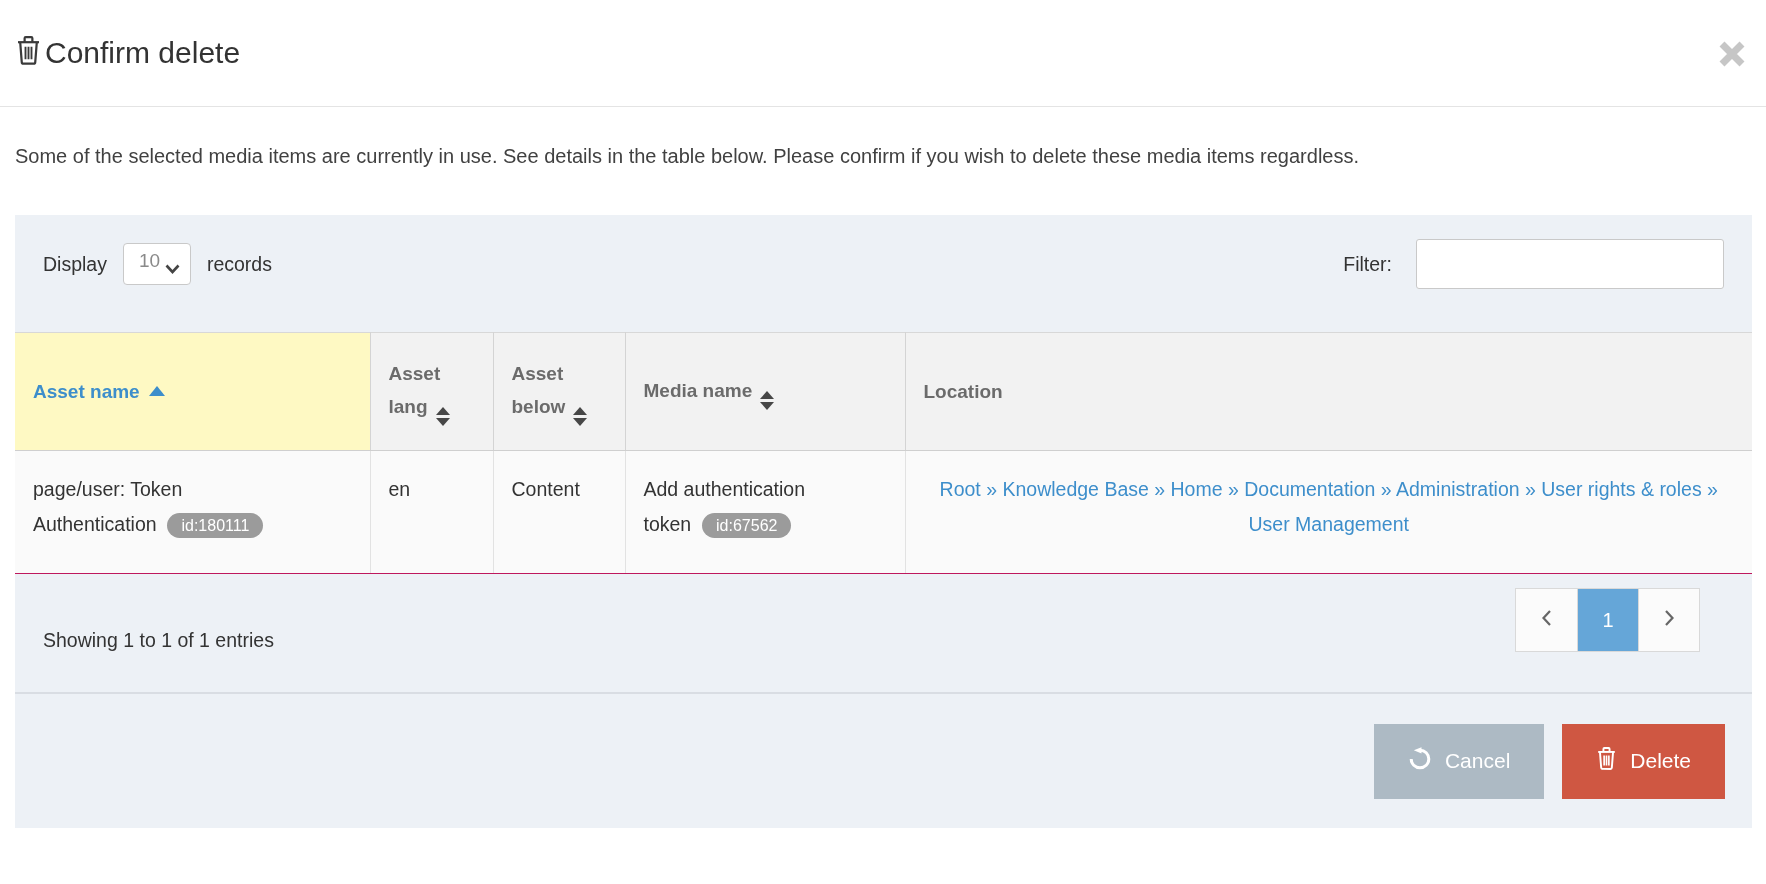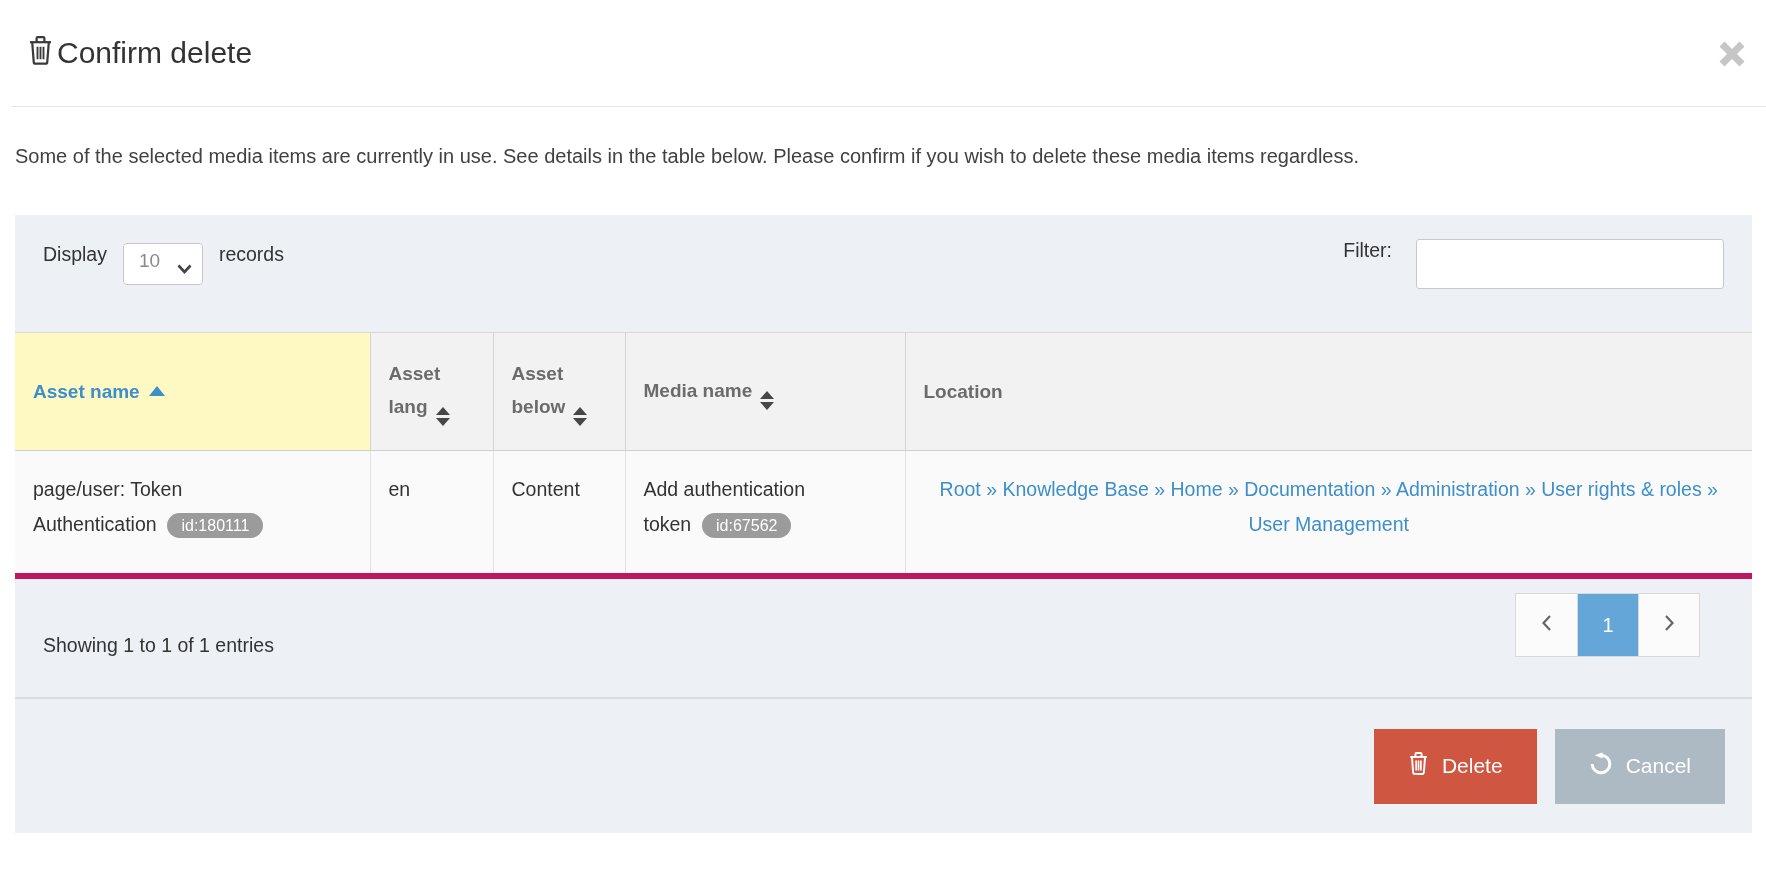--- a/index.html
+++ b/index.html
@@ -1,44 +1,44 @@
 <!DOCTYPE html>
 <html><head>
 <meta charset="utf-8">
 <style>
   * { margin:0; padding:0; box-sizing:border-box; }
   html,body { width:1766px; height:884px; background:#fff; font-family:"Liberation Sans","DejaVu Sans",sans-serif; color:#333; overflow:hidden; }
 
   
-  .modal-header { position:relative; height:107px; border-bottom:1px solid #e4e4e4; display:flex; align-items:center; padding:0 60px 0 15px;margin-left:12px; }
+  .modal-header { position:relative; height:107px; border-bottom:1px solid #e4e4e4; display:flex; align-items:center; padding:0 60px 0 15px; }
   .modal-title { font-size:30px; font-weight:400; color:#333; display:flex; align-items:center; }
   .title-trash { margin-right:3px; position:relative; top:1px; }
   .close-btn { position:absolute; right:16px; top:37px; width:36px; height:36px; background:none; border:none; cursor:pointer; display:flex; align-items:center; justify-content:center; }
 
   
   .modal-message { margin:33px 0 0 15px; width:1470px; font-size:20px; line-height:33px; color:#414141; }
 
   
   .panel { margin:42px 14px 0 15px; background:#edf1f6; padding:24px 28px 40px 28px; }
 
   .controls { display:flex; justify-content:space-between; align-items:center; height:50px; }
-  .controls-left, .controls-right { display:flex; align-items:flex-start; }
+  .controls-left, .controls-right { display:flex; align-items:center; }
   .ctrl-label { font-size:19.5px; color:#333; }
   .select-wrap { position:relative; margin:0 16px; }
-  .page-size { -webkit-appearance:none; appearance:none; width:80px; height:42px; border:1px solid #c9c9c9; border-radius:4px; background:#fff; color:#8a8a8a; font-size:19px; padding:0 28px 8px 15px; font-family:inherit; }
+  .page-size { -webkit-appearance:none; appearance:none; width:68px; height:42px; border:1px solid #c9c9c9; border-radius:4px; background:#fff; color:#8a8a8a; font-size:19px; padding:0 28px 8px 15px; font-family:inherit; }
   .select-chevron { position:absolute; right:11px; top:17px; pointer-events:none; }
   .filter-label { margin-right:24px; }
   .filter-input { width:308px; height:50px; border:1px solid #c9c9c9; border-radius:3px; font-size:19px; padding:0 12px; background:#fff; font-family:inherit; }
 
   
   table.media-table { border-collapse:collapse; table-layout:fixed; width:calc(100% + 56px); margin:43px -28px 0 -28px; }
   .media-table th { background:#f2f2f2; border-top:1px solid #d8d8d8; border-bottom:1px solid #cfcfcf; border-right:1px solid #d4d4d4; padding:24px 18px; font-size:19px; font-weight:bold; color:#6b6b6b; text-align:left; vertical-align:middle; line-height:33px; }
   .media-table th:last-child { border-right:none; }
   .media-table th.sorted { background:#fef9c3; color:#3d8ecb; }
-  .media-table td { background:#fafafa; border-right:1px solid #e2e2e2; border-bottom:6px solid #be185d; padding:21px 18px 30px 18px; font-size:19.5px; color:#333; vertical-align:top; line-height:35px;margin-top:13px; }
+  .media-table td { background:#fafafa; border-right:1px solid #e2e2e2; border-bottom:1px solid #be185d; padding:21px 18px 30px 18px; font-size:19.5px; color:#333; vertical-align:top; line-height:35px;margin-top:13px; }
   .media-table td:last-child { border-right:none; }
   td.location-cell { color:#3d8ecb;text-align:center; }
   .loc-link { color:#3d8ecb; text-decoration:none; }
 
   .sort-asc { display:inline-block; width:0; height:0; border-left:8px solid transparent; border-right:8px solid transparent; border-bottom:10px solid #3d8ecb; margin-left:9px; position:relative; top:-2px; }
   .sort-both { display:inline-flex; flex-direction:column; margin-left:8px; vertical-align:-2px; }
   .sort-both .tri-up { width:0; height:0; border-left:7px solid transparent; border-right:7px solid transparent; border-bottom:8px solid #474747; margin-bottom:3px; }
   .sort-both .tri-down { width:0; height:0; border-left:7px solid transparent; border-right:7px solid transparent; border-top:8px solid #474747; }
 
   .badge { background:#9b9b9b; color:#fff; font-size:16px; border-radius:15px; padding:4px 14px; white-space:nowrap; }
@@ -161,35 +161,35 @@
             <svg width="11" height="18" viewBox="0 0 11 18" fill="none">
                 <path d="M2 2 L8.5 9 L2 16" stroke="#666" stroke-width="2.2"></path>
               </svg>
           </span>
         </button>
       </div>
     </div>
   </div>
 
   <div class="modal-footer">
+    <button class="btn btn-cancel">
+      <span>
+        <svg width="24" height="24" viewBox="0 0 24 24">
+          <path d="M12 3.2 a 8.8 8.8 0 1 1 -8.8 8.8" fill="none" stroke="#fff" stroke-width="3"></path>
+          <path d="M13.5 0.2 L5.8 3.2 L13.5 6.6 Z" fill="#fff"></path>
+        </svg>
+      </span>
+      <span>Cancel</span>
+    </button>
     <button class="btn btn-delete">
       <span>
         <svg width="21" height="25" viewBox="0 0 24 28" fill="none" stroke="#fff" stroke-width="2.2">
           <path d="M2.5 6.5 h19"></path>
           <path d="M8.5 6.5 V3 a1 1 0 0 1 1-1 h5 a1 1 0 0 1 1 1 v3.5"></path>
           <path d="M4.5 6.5 l1.4 18 a1.5 1.5 0 0 0 1.5 1.4 h9.2 a1.5 1.5 0 0 0 1.5-1.4 l1.4-18"></path>
           <path d="M9.3 10.5 v11.5 M12 10.5 v11.5 M14.7 10.5 v11.5" stroke-width="1.9"></path>
         </svg>
       </span>
       <span>Delete</span>
     </button>
-    <button class="btn btn-cancel">
-      <span>
-        <svg width="24" height="24" viewBox="0 0 24 24">
-          <path d="M12 3.2 a 8.8 8.8 0 1 1 -8.8 8.8" fill="none" stroke="#fff" stroke-width="3"></path>
-          <path d="M13.5 0.2 L5.8 3.2 L13.5 6.6 Z" fill="#fff"></path>
-        </svg>
-      </span>
-      <span>Cancel</span>
-    </button>
   </div>
 
 </div>
 
 </body></html>

